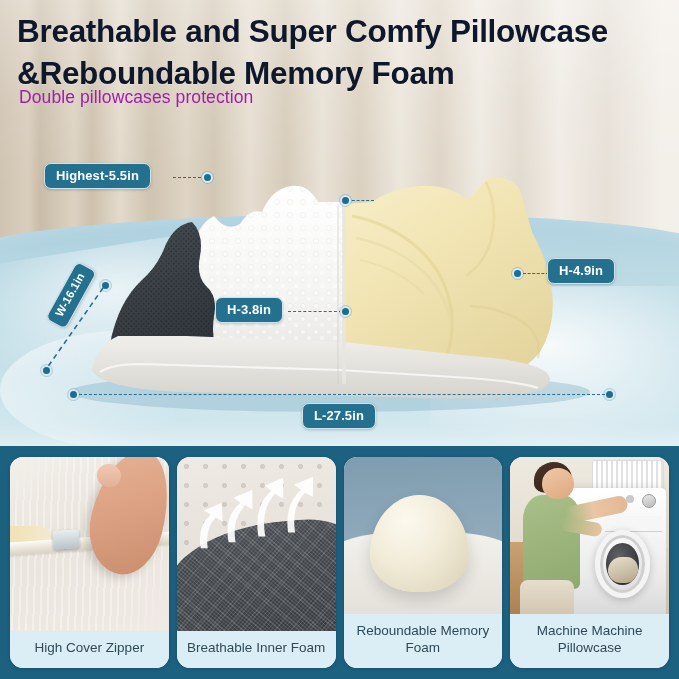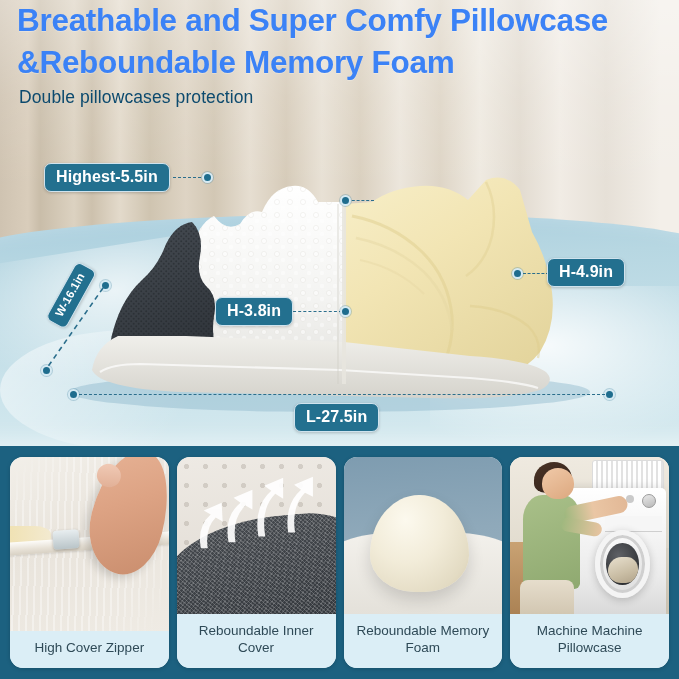--- a/index.html
+++ b/index.html
@@ -40,39 +40,39 @@
   .bed-fold-b{
     position:absolute;left:430px;top:286px;width:330px;height:170px;
     background:radial-gradient(ellipse at 35% 35%,rgba(255,255,255,.85),rgba(255,255,255,0) 66%);
   }
   .bed-fold-c{
     position:absolute;left:0px;top:330px;width:260px;height:120px;
     background:linear-gradient(120deg,rgba(255,255,255,.55),rgba(255,255,255,0) 70%);
     border-radius:50%;
   }
   .hero-title{
-    position:absolute;left:17px;top:0;width:650px;
+    position:absolute;left:17px;top:11px;width:650px;
     font-size:31.5px;line-height:1.32;font-weight:700;letter-spacing:-.3px;
-    color:#3b82f6;text-shadow:0 1px 0 rgba(255,255,255,.25);
+    color:#0f172a;text-shadow:0 1px 0 rgba(255,255,255,.25);
   }
   .hero-sub{
     position:absolute;left:19px;top:87px;
-    font-size:17.5px;font-weight:400;color:#0c4a6e;letter-spacing:.1px;
+    font-size:17.5px;font-weight:400;color:#a21caf;letter-spacing:.1px;
   }
 
   
   .pillow{position:absolute;left:0;top:120px;width:679px;height:300px;}
   .pillow svg{display:block;}
 
   
   .badge{
     position:absolute;
     background:#23708f;
     color:#ffffff;
-    font-size:16px;font-weight:700;letter-spacing:.1px;
+    font-size:13px;font-weight:700;letter-spacing:.1px;
     padding:5px 11px 6px;
     border-radius:7px;
     border:1.6px solid #cfe3ee;
     white-space:nowrap;
     box-shadow:0 1px 3px rgba(0,0,0,.20);
     line-height:1;
   }
   .badge.rot{
     transform:rotate(-61deg);
     transform-origin:center center;
@@ -342,21 +342,21 @@
     <div class="dot" style="left:100px;top:280px;"></div>
     <div class="dot" style="left:41px;top:365px;"></div>
     <svg style="position:absolute;left:0;top:0;width:679px;height:446px;pointer-events:none;">
       <line x1="103" y1="288" x2="47" y2="368" stroke="#2b6e8c" stroke-width="1.6" stroke-dasharray="5 4"></line>
     </svg>
     <div class="badge rot" style="left:38px;top:284px;">W-16.1in</div>
 
     <div class="dot" style="left:68px;top:389px;"></div>
     <div class="dot" style="left:604px;top:389px;"></div>
     <div class="lead" style="left:79px;top:394px;width:526px;"></div>
-    <div class="badge" style="left:294px;top:403px;">L-27.5in</div>
+    <div class="badge" style="left:302px;top:403px;">L-27.5in</div>
 
     <div class="hero-title">Breathable and Super Comfy Pillowcase &amp;Reboundable Memory Foam</div>
     <div class="hero-sub">Double pillowcases protection</div>
   </section>
 
   <div class="strip"></div>
   <div class="cards">
 
     <div class="card">
       <div class="card-img c1">
@@ -377,21 +377,21 @@
         <div class="mesh"></div>
         <svg class="arrows" viewBox="0 0 160 130" preserveAspectRatio="none">
           <g fill="#ffffff" opacity="0.92">
             <path d="M24 92 q-4 -22 10 -34 l-7 -4 18 -8 1 19 -7 -4 q-11 11 -8 31 z"></path>
             <path d="M52 86 q-5 -26 12 -40 l-7 -5 19 -8 0 20 -7 -4 q-14 13 -10 37 z"></path>
             <path d="M82 80 q-5 -30 13 -46 l-7 -5 19 -8 0 21 -8 -5 q-15 15 -10 43 z"></path>
             <path d="M112 76 q-4 -28 13 -43 l-7 -5 19 -8 0 20 -8 -4 q-14 14 -10 40 z"></path>
           </g>
         </svg>
       </div>
-      <div class="card-cap">Reboundable Inner Cover</div>
+      <div class="card-cap">Breathable Inner Foam</div>
     </div>
 
     <div class="card">
       <div class="card-img c3">
         <div class="base"></div>
         <div class="dome"></div>
       </div>
       <div class="card-cap">Reboundable Memory Foam</div>
     </div>
 

